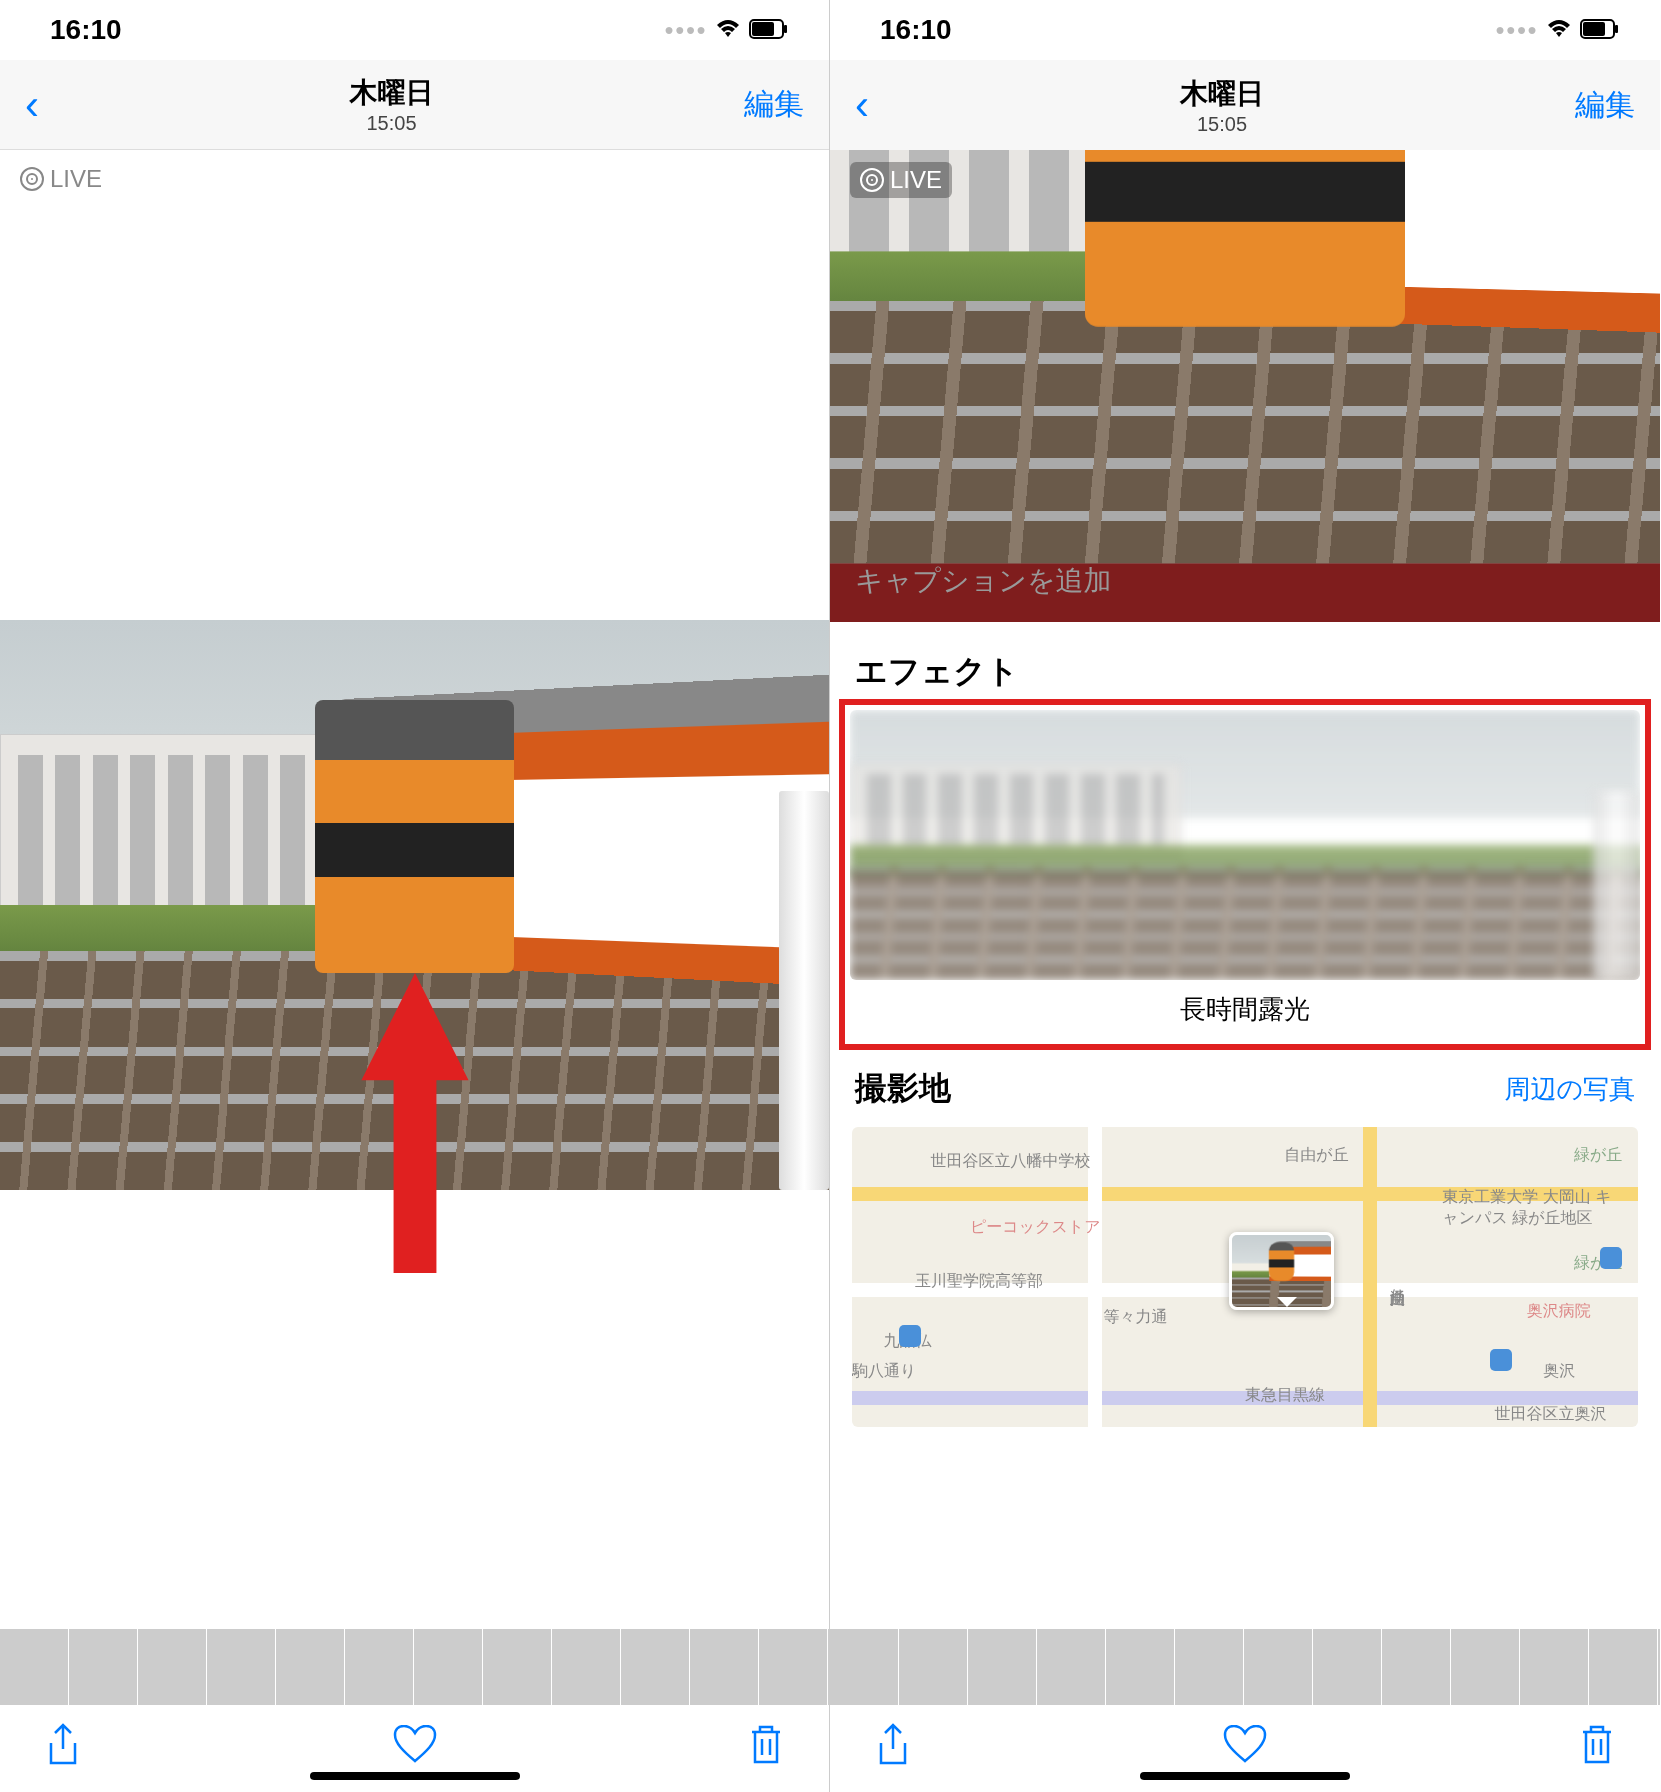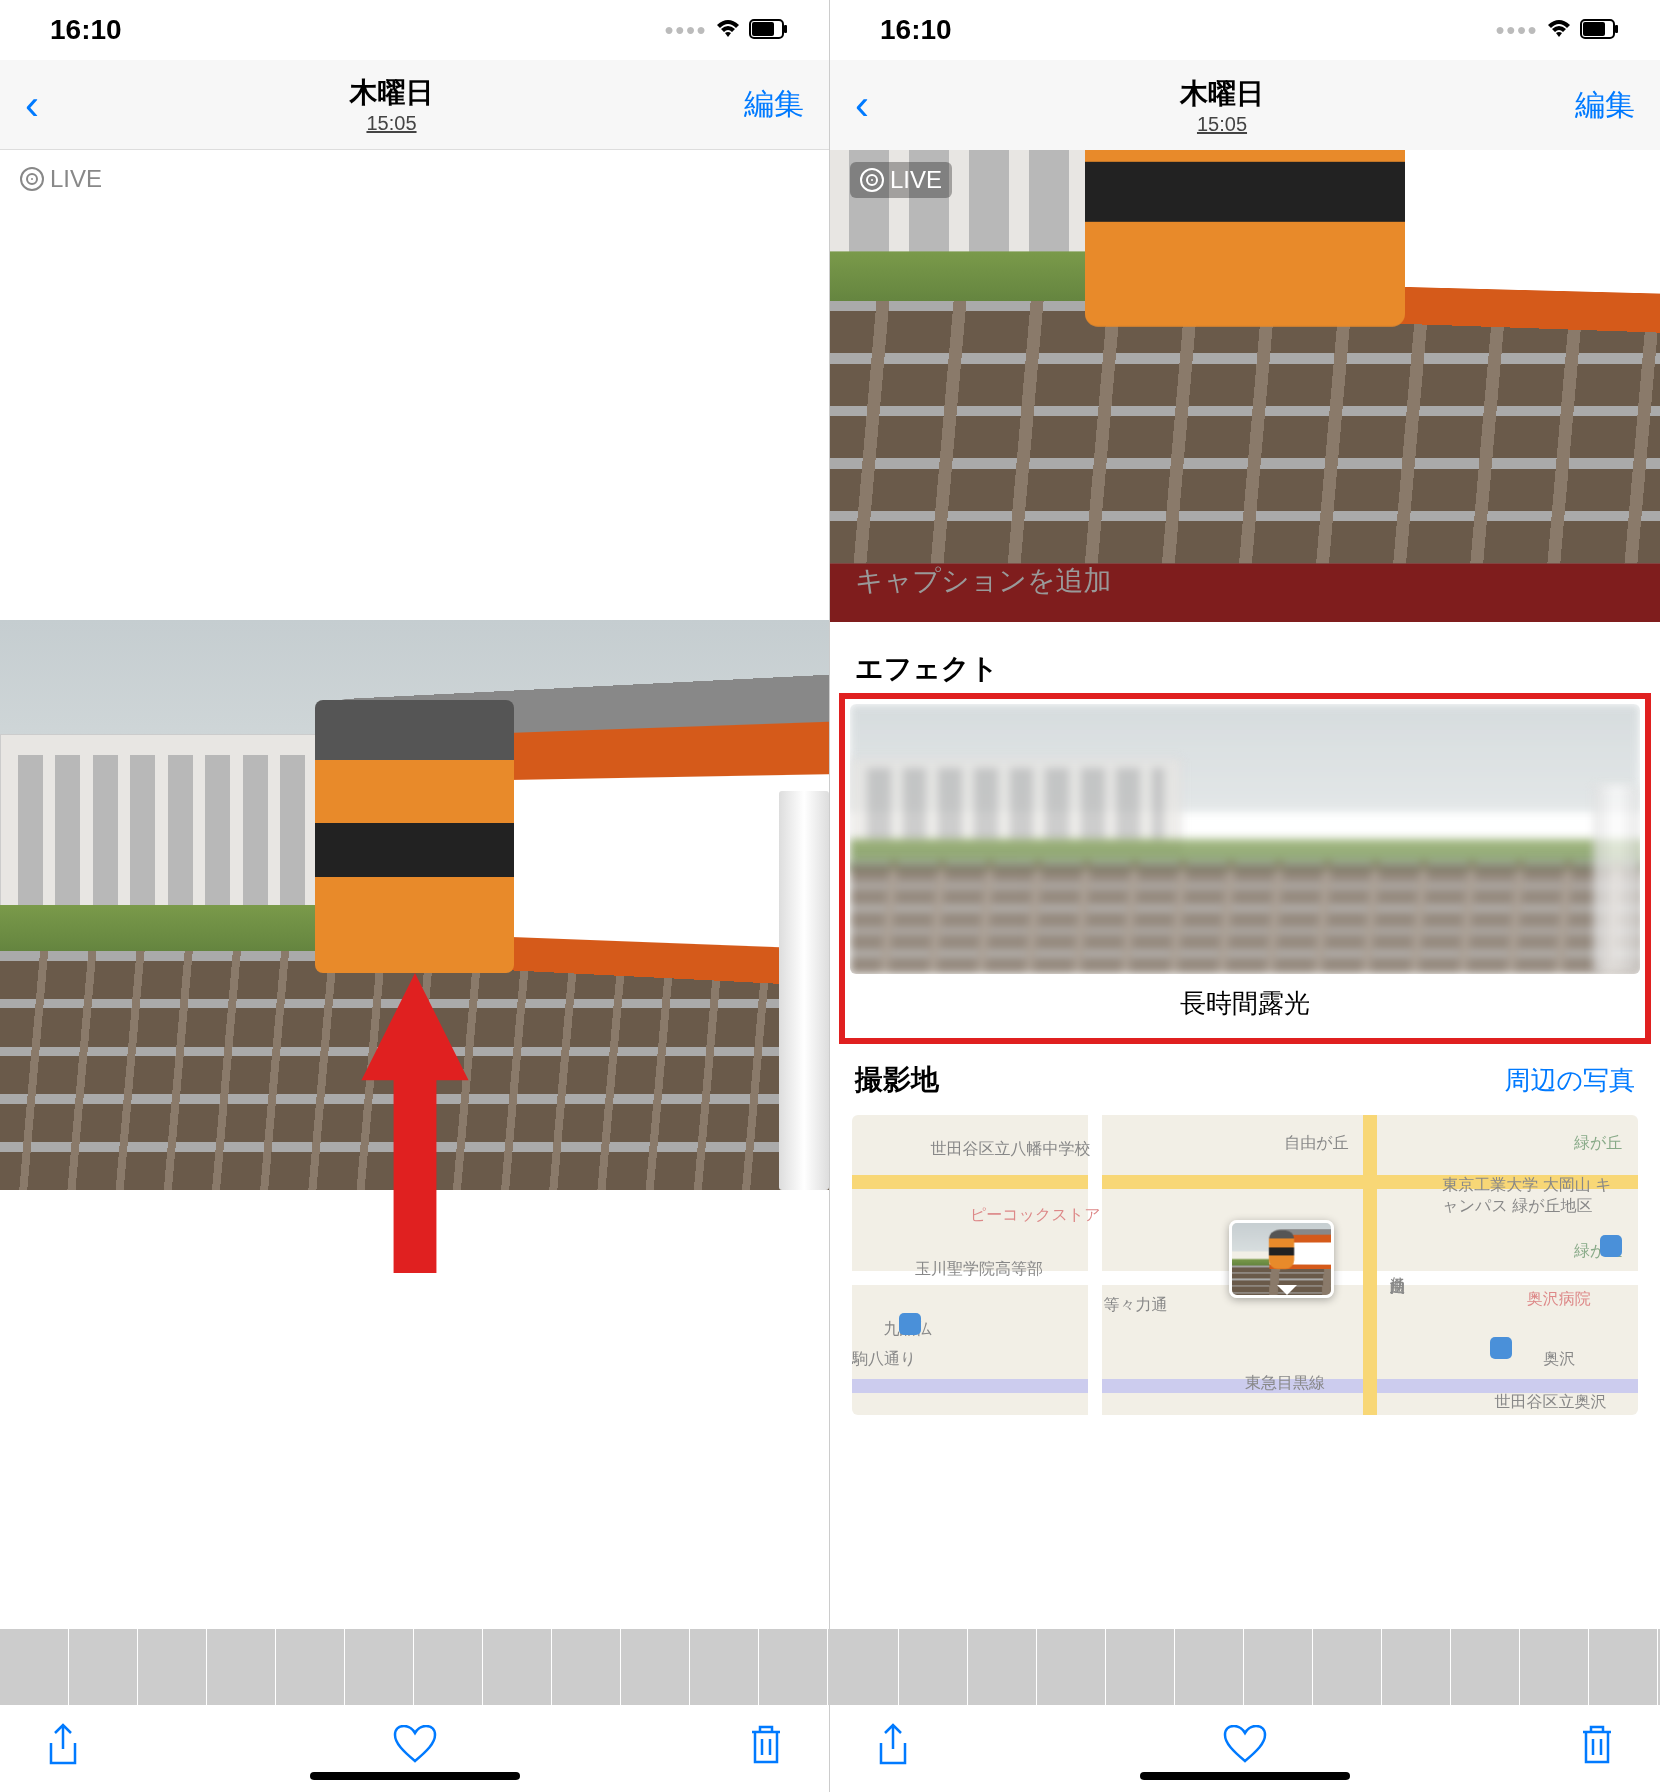--- a/index.html
+++ b/index.html
@@ -9,21 +9,21 @@
 .screen:first-child { border-right: 1px solid #ccc; }
 
 .status-bar { height: 60px; display: flex; justify-content: space-between; align-items: center; padding: 0 40px 0 50px; font-size: 28px; font-weight: 600; }
 .status-icons { display: flex; gap: 8px; align-items: center; }
 .dots { color: #bbb; letter-spacing: 1px; font-size: 16px; }
 
 .nav-bar { height: 90px; display: flex; align-items: center; justify-content: space-between; padding: 0 25px; border-bottom: 1px solid #ddd; background: #f7f7f7; }
 .nav-back { color: #007aff; font-size: 42px; font-weight: 300; }
 .nav-title { text-align: center; flex: 1; }
 .nav-title .day { font-size: 28px; font-weight: 600; color: #000; }
-.nav-title .time { font-size: 20px; color: #444; text-decoration: underline; }
+.nav-title .time { font-size: 20px; color: #444; }
 .nav-edit { color: #007aff; font-size: 30px; }
 
 .live-badge { position: absolute; top: 165px; left: 20px; display: flex; align-items: center; gap: 6px; color: #888; font-size: 24px; z-index: 5; }
 .live-badge.light { color: #fff; background: rgba(0,0,0,0.3); padding: 4px 10px; border-radius: 6px; }
 .live-target { width: 24px; height: 24px; border: 2px solid currentColor; border-radius: 50%; position: relative; }
 .live-target::before { content: ''; position: absolute; inset: 4px; border: 2px solid currentColor; border-radius: 50%; }
 .live-target::after { content: ''; position: absolute; inset: 9px; background: currentColor; border-radius: 50%; }
 
 .photo-area { flex: 1; position: relative; overflow: hidden; }
 .main-photo { width: 100%; height: 570px; margin-top: 470px; }
@@ -46,21 +46,21 @@
 
 .toolbar { height: 85px; display: flex; justify-content: space-between; align-items: center; padding: 0 45px; }
 .toolbar span { color: #007aff; font-size: 40px; }
 
 .home-indicator { position: absolute; bottom: 12px; left: 50%; transform: translateX(-50%); width: 210px; height: 8px; background: #000; border-radius: 4px; }
 
 
 .s2-photo { width: 100%; height: 390px; }
 .caption { background: #7f1d1d; padding: 22px 25px; color: #999; font-size: 28px; }
 .section-head { display: flex; justify-content: space-between; align-items: center; padding: 28px 25px 16px; }
-.section-title { font-size: 28px; font-weight: 700; }
+.section-title { font-size: 32px; font-weight: 700; }
 .section-link { color: #007aff; font-size: 26px; }
 .effects { display: flex; gap: 15px; padding: 0 20px; }
 .effect { flex: 1; text-align: center; }
 .effect-img { width: 100%; height: 270px; border-radius: 6px; overflow: hidden; }
 .effect-label { font-size: 26px; padding: 12px 0; }
 .highlight { border: 6px solid #e02020; padding: 5px; margin: -11px; }
 .blur .train-scene > * { filter: blur(4px); opacity: 0.7; }
 
 .map { height: 300px; margin: 0 22px; background: #f2efe6; position: relative; border-radius: 6px; overflow: hidden; padding-left: 8px; }
 .road { position: absolute; background: #fff; }

